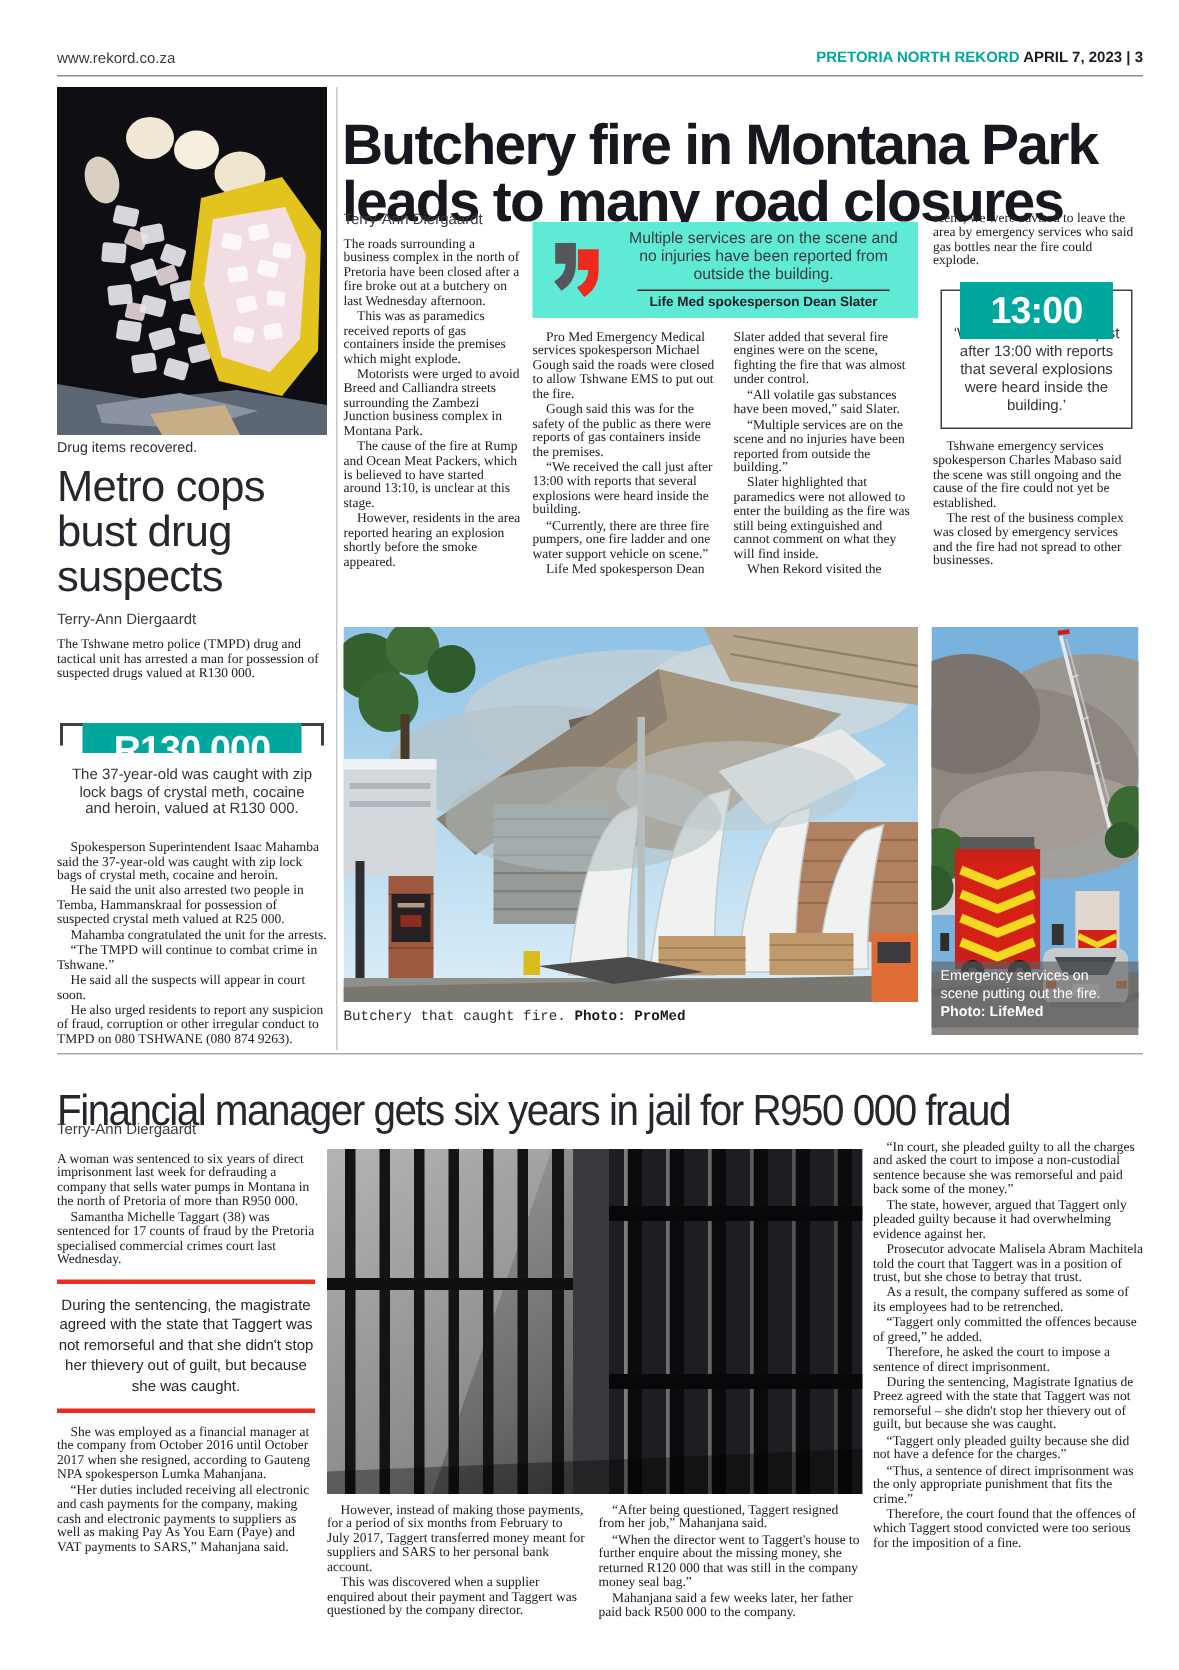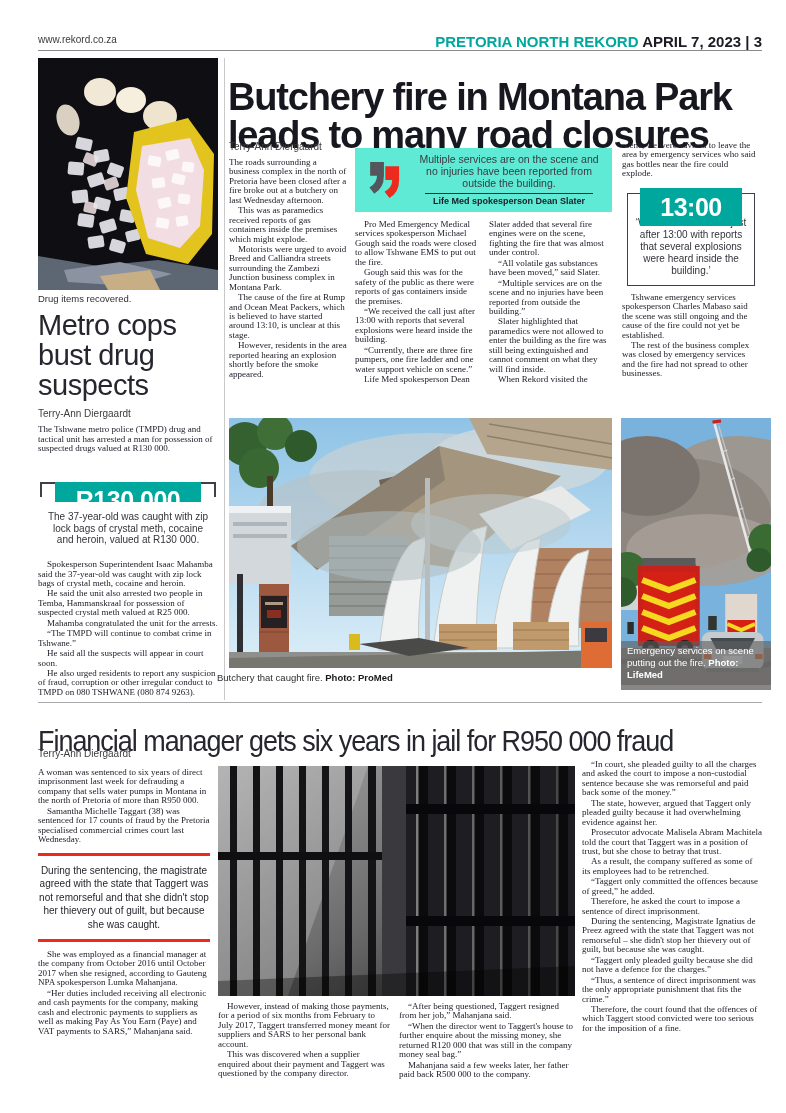--- a/index.html
+++ b/index.html
@@ -1,20 +1,20 @@
 <!DOCTYPE html>
 <html><head>
 <meta charset="utf-8">
 <style>
   html,body{margin:0;padding:0;background:#e9e9e9;}
   .page{position:relative;width:786px;height:1113px;background:#ffffff;overflow:hidden;
         font-family:"Liberation Sans",sans-serif;color:#1c1c24;}
   
   .hdr-url{position:absolute;left:38px;top:34px;font-size:10px;color:#3a3a3a;}
-  .hdr-right{position:absolute;right:24px;top:33px;font-size:15px;font-weight:bold;color:#1c1c24;}
+  .hdr-right{position:absolute;right:24px;top:33px;font-size:10px;font-weight:bold;color:#1c1c24;}
   .hdr-right .masthead{color:#00a79d;}
   .hdr-rule{position:absolute;left:38px;right:24px;top:50px;border-top:1.5px solid #8a8a8a;}
   .vdivider{position:absolute;left:224px;top:58px;height:642px;border-left:1px solid #c9c9c9;}
   .hdivider{position:absolute;left:38px;right:24px;top:702px;border-top:1px solid #a8a8a8;}
 
   
   .serif{font-family:"Liberation Serif",serif;font-size:9px;line-height:1.05;color:#20202c;text-align:left;}
   .serif p{margin:0 0 1px 0;}
   .serif p.indent{text-indent:9px;}
   .byline{font-size:10px;color:#3c3c3c;margin:0 0 6px 0;}
@@ -52,22 +52,22 @@
   .pq-attr{font-size:9px;font-weight:bold;color:#1c1c24;}
 
   .timebox{position:relative;margin:9px auto 7px auto;width:128px;padding-top:5px;}
   .tb-teal{position:absolute;z-index:2;top:0;left:50%;transform:translateX(-50%);width:102px;height:38px;
            background:#00a79d;color:#fff;font-weight:bold;font-size:25px;line-height:38px;text-align:center;letter-spacing:-0.5px;}
   .tb-frame{border:1.5px solid #3f4047;padding:23px 7px 8px 7px;text-align:center;
             font-size:10px;line-height:1.2;color:#33333b;}
 
   .fire-photo-main{position:absolute;left:229px;top:418px;width:383px;height:250px;}
   .fire-photo-main svg{display:block;width:100%;height:100%;}
-  .fire-caption{position:absolute;left:217px;top:672px;width:383px;}
-  .side-photo{position:absolute;left:621px;top:418px;width:150px;height:272px;}
+  .fire-caption{position:absolute;left:229px;top:672px;width:383px;font-family:Liberation Mono, monospace;}
+  .side-photo{position:absolute;left:621px;top:418px;width:138px;height:272px;}
   .side-photo svg{display:block;width:100%;height:100%;}
   .side-overlay{position:absolute;left:0;right:0;bottom:5px;background:rgba(95,95,95,0.62);
                 color:#fff;font-size:9.5px;line-height:1.25;padding:4px 6px;}
   .side-overlay b{color:#fff;}
 
   
   .fraud-headline{position:absolute;left:38px;top:706px;white-space:nowrap;font-weight:400;
                   font-size:29px;letter-spacing:-1.1px;color:#26262e;transform:scaleX(0.93);transform-origin:left top;}
   .fraud-byline{position:absolute;left:38px;top:748px;}
   .fraud-col1{position:absolute;left:38px;top:768px;width:172px;}

